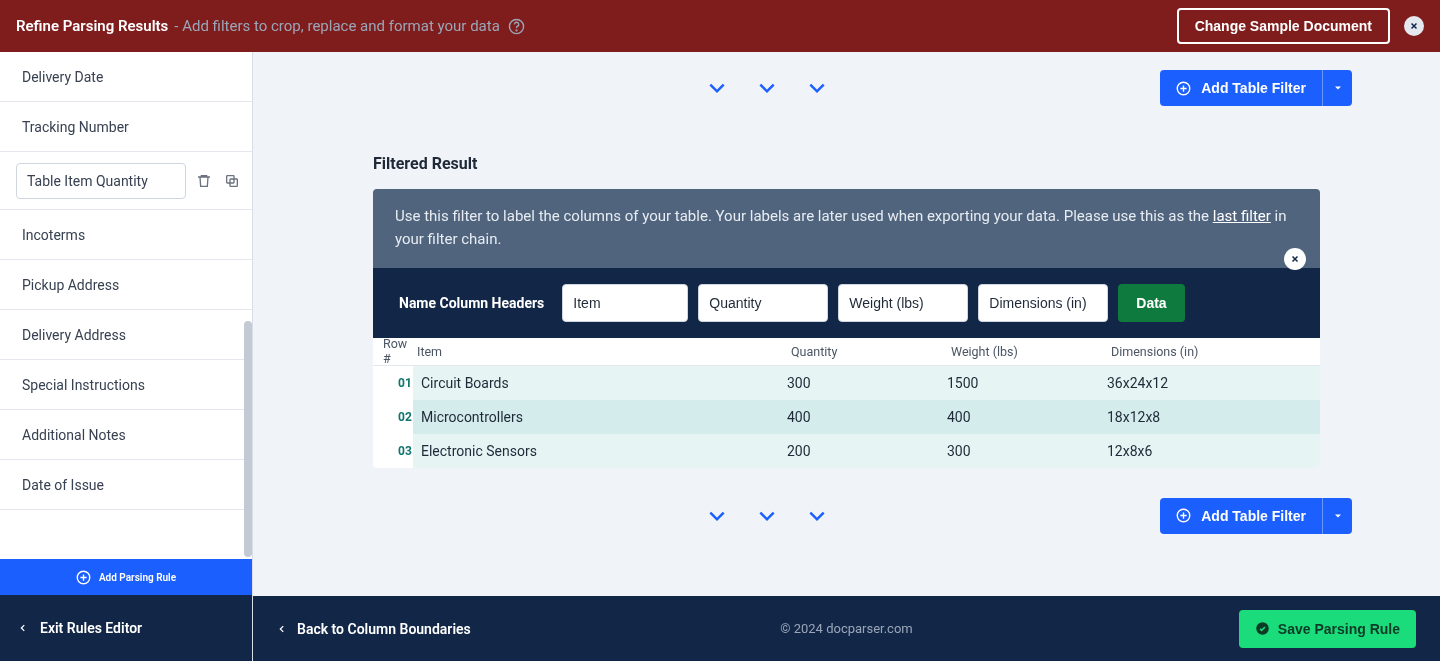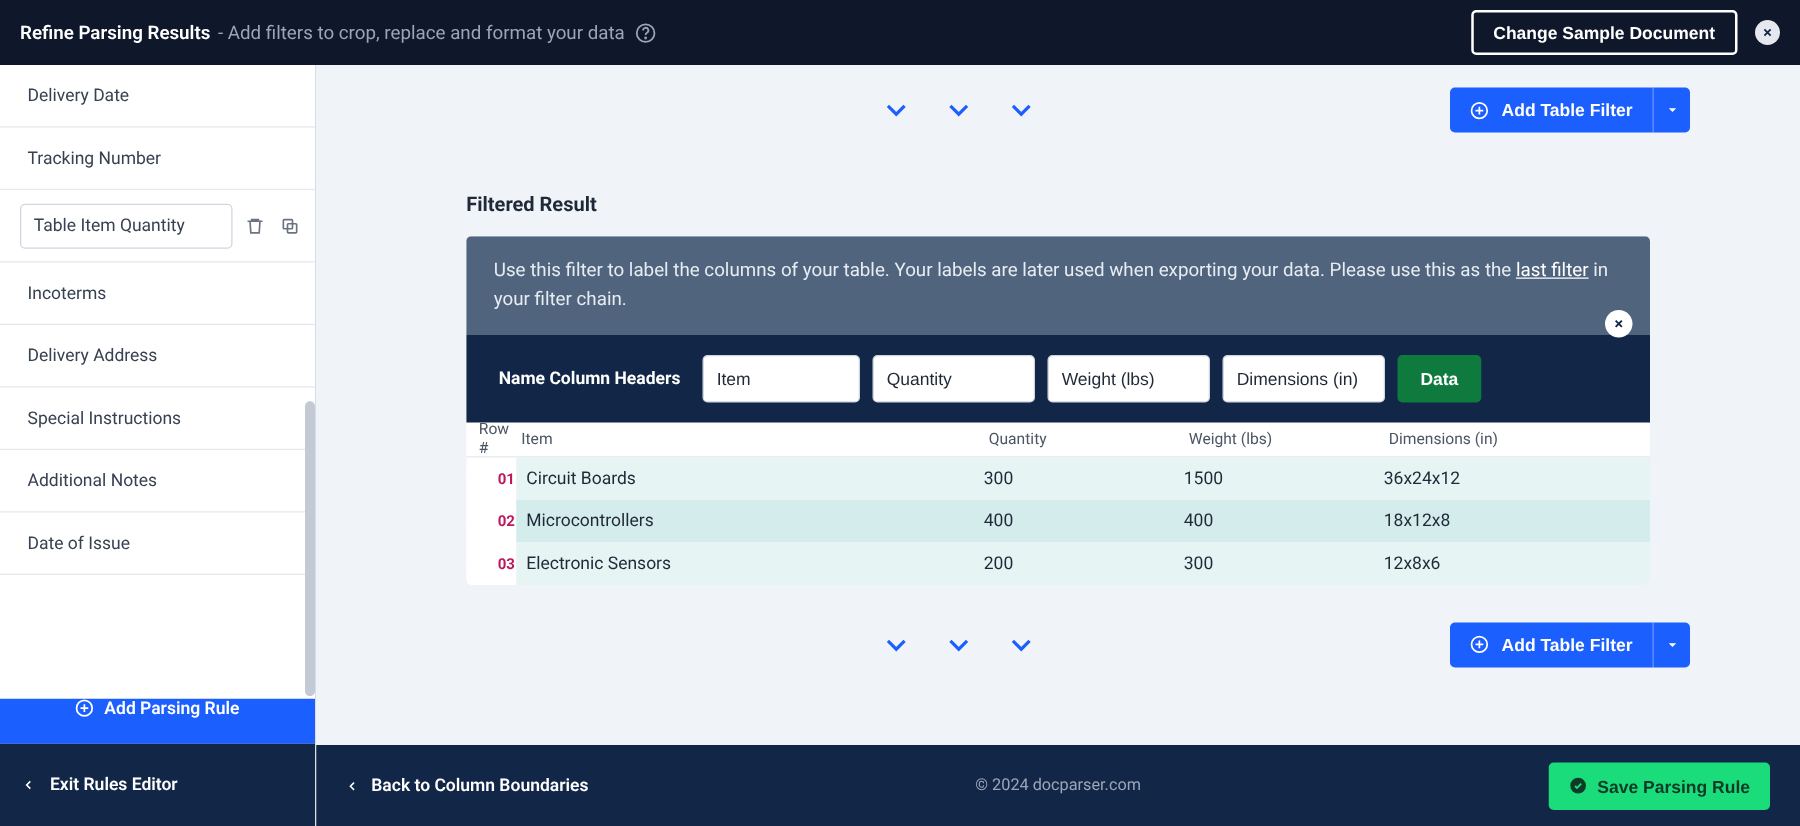--- a/index.html
+++ b/index.html
@@ -1,37 +1,37 @@
 <!DOCTYPE html>
 <html><head>
 <meta charset="utf-8">
 <style>
 * { box-sizing: border-box; margin: 0; padding: 0; }
 html, body { width: 1440px; height: 661px; font-family: -apple-system, BlinkMacSystemFont, "Segoe UI", Roboto, Helvetica, Arial, sans-serif; overflow: hidden; background: #f0f3f7; color: #1f2937; }
 
 
-.topbar { position: absolute; left:0; top:0; width:1440px; height:52px; background:#0f172a; display:flex; align-items:center; padding:0 16px; color:#fff; }
+.topbar { position: absolute; left:0; top:0; width:1440px; height:52px; background:#7f1d1d; display:flex; align-items:center; padding:0 16px; color:#fff; }
 .topbar .title { font-size:15px; font-weight:600; }
 .topbar .subtitle { font-size:15px; color:#9aa6b8; margin-left:6px; font-weight:400; }
 .topbar .help { margin-left:8px; display:inline-flex; }
 .topbar .spacer { flex:1; }
 .topbar .change-btn { border:2px solid #fff; background:transparent; color:#fff; font-weight:600; font-size:14px; padding:8px 16px; border-radius:4px; cursor:pointer; }
 .topbar .close { margin-left:14px; width:20px; height:20px; border-radius:50%; background:#e5e9ef; display:flex; align-items:center; justify-content:center; cursor:pointer; }
 
 
 .sidebar { position:absolute; left:0; top:52px; width:253px; height: calc(661px - 52px); background:#fff; border-right:1px solid #d9dee6; display:flex; flex-direction:column; }
 .sidebar-header { height:46px; background:#122747; color:#fff; font-weight:600; font-size:14px; display:flex; align-items:center; padding:0 20px; position:relative; }
 .sidebar-collapse { position:absolute; right:0; top:0; width:14px; height:46px; background:rgba(255,255,255,0.14); display:flex; align-items:center; justify-content:center; cursor:pointer; }
 .rules-list { flex:1; overflow-y:auto; position:relative; }
 .rule-item { height:50px; border-bottom:1px solid #e4e8ee; display:flex; align-items:center; padding:0 22px; font-size:14px; color:#374151; cursor:pointer; }
 .rule-active-wrap { height:58px; border-bottom:1px solid #e4e8ee; display:flex; align-items:center; padding:0 10px 0 16px; gap:8px; }
 .rule-active-field { flex:1; height:36px; border:1px solid #cfd6e0; border-radius:4px; padding:0 10px; font-size:14px; display:flex; align-items:center; color:#374151; }
 .icon-btn { width:20px; height:20px; display:flex; align-items:center; justify-content:center; cursor:pointer; color:#6b7280; }
 .sidebar-scrollbar { position:absolute; right:0; top:269px; width:8px; height:236px; background:#c3cad4; border-radius:4px; }
-.add-rule { height:36px; background:#1b5fff; color:#fff; font-weight:600; font-size:14px; display:flex; justify-content:center; gap:8px; cursor:pointer; }
+.add-rule { height:36px; background:#1b5fff; color:#fff; font-weight:600; font-size:10px; display:flex; align-items:center; justify-content:center; gap:8px; cursor:pointer; }
 .exit-editor { height:66px; background:#122747; color:#fff; font-weight:600; font-size:14px; display:flex; align-items:center; padding:0 18px; gap:12px; cursor:pointer; }
 
 
 .main { position:absolute; left:253px; top:52px; width: calc(1440px - 253px); height: calc(661px - 52px - 65px); overflow:auto; background:#f0f3f7; }
 .filter-row { display:flex; align-items:center; padding: 18px 88px 0 120px; }
 .filter-row .chev-wrap { flex:1; display:flex; justify-content:center; gap:22px; }
 .add-filter-btn { background:#1b5fff; color:#fff; border:none; border-radius:4px; height:36px; display:flex; align-items:center; font-weight:600; font-size:14px; cursor:pointer; }
 .add-filter-btn .main-part { display:flex; align-items:center; gap:10px; padding:0 16px; height:100%; }
 .add-filter-btn .caret-part { width:30px; height:100%; display:flex; align-items:center; justify-content:center; border-left:1px solid rgba(255,255,255,0.35); }
 .section-title { font-size:16px; font-weight:700; color:#1f2937; margin:48px 0 16px 120px; }
@@ -50,21 +50,21 @@
 .table { background:#fff; font-size:14px; }
 .table-head { display:flex; height:28px; align-items:center; color:#4b5563; font-size:12.5px; border-bottom:1px solid #e4e8ee; padding-left:4px; }
 .col-rownum { width:40px; padding-left:6px; }
 .col-item { width:374px; }
 .col-qty { width:160px; }
 .col-wt { width:160px; }
 .col-dim { flex:1; }
 .table-row { display:flex; height:34px; align-items:center; }
 .table-row:nth-child(odd) .cells { background:#d4ecec; }
 .table-row:nth-child(even) .cells { background:#e7f4f4; }
-.rownum { width:40px; text-align:center; font-size:12px; font-weight:700; color:#be185d; background:#fff;padding-left:24px; }
+.rownum { width:40px; text-align:center; font-size:12px; font-weight:700; color:#0f766e; background:#fff;padding-left:24px; }
 .cells { flex:1; display:flex; height:100%; align-items:center; }
 .cells .c-item { width:374px; padding-left:8px; color:#1f2937; }
 .cells .c-qty { width:160px; color:#1f2937; }
 .cells .c-wt { width:160px; color:#1f2937; }
 .cells .c-dim { flex:1; color:#1f2937; }
 
 
 .footer { position:absolute; left:253px; bottom:0; width: calc(1440px - 253px); height:65px; background:#122747; display:flex; align-items:center; padding:0 24px; color:#9aa6b8; font-size:13px; }
 .footer .back { color:#fff; font-weight:600; font-size:14px; display:flex; align-items:center; gap:10px; cursor:pointer; }
 .footer .copy { position:absolute; left:50%; transform:translateX(-50%); }
@@ -115,20 +115,23 @@
         <svg width="16" height="16" viewBox="0 0 24 24" fill="none" stroke="#6b7280" stroke-width="2">
             <rect x="9" y="9" width="11" height="11" rx="1"></rect>
             <rect x="4" y="4" width="11" height="11" rx="1"></rect>
           </svg>
       </span>
     </div>
     <div class="rule-item">
         <span>Incoterms</span>
       </div>
     <div class="rule-item">
+        <span>Pickup Address</span>
+      </div>
+    <div class="rule-item">
         <span>Delivery Address</span>
       </div>
     <div class="rule-item">
         <span>Special Instructions</span>
       </div>
     <div class="rule-item">
         <span>Additional Notes</span>
       </div>
     <div class="rule-item">
         <span>Date of Issue</span>

